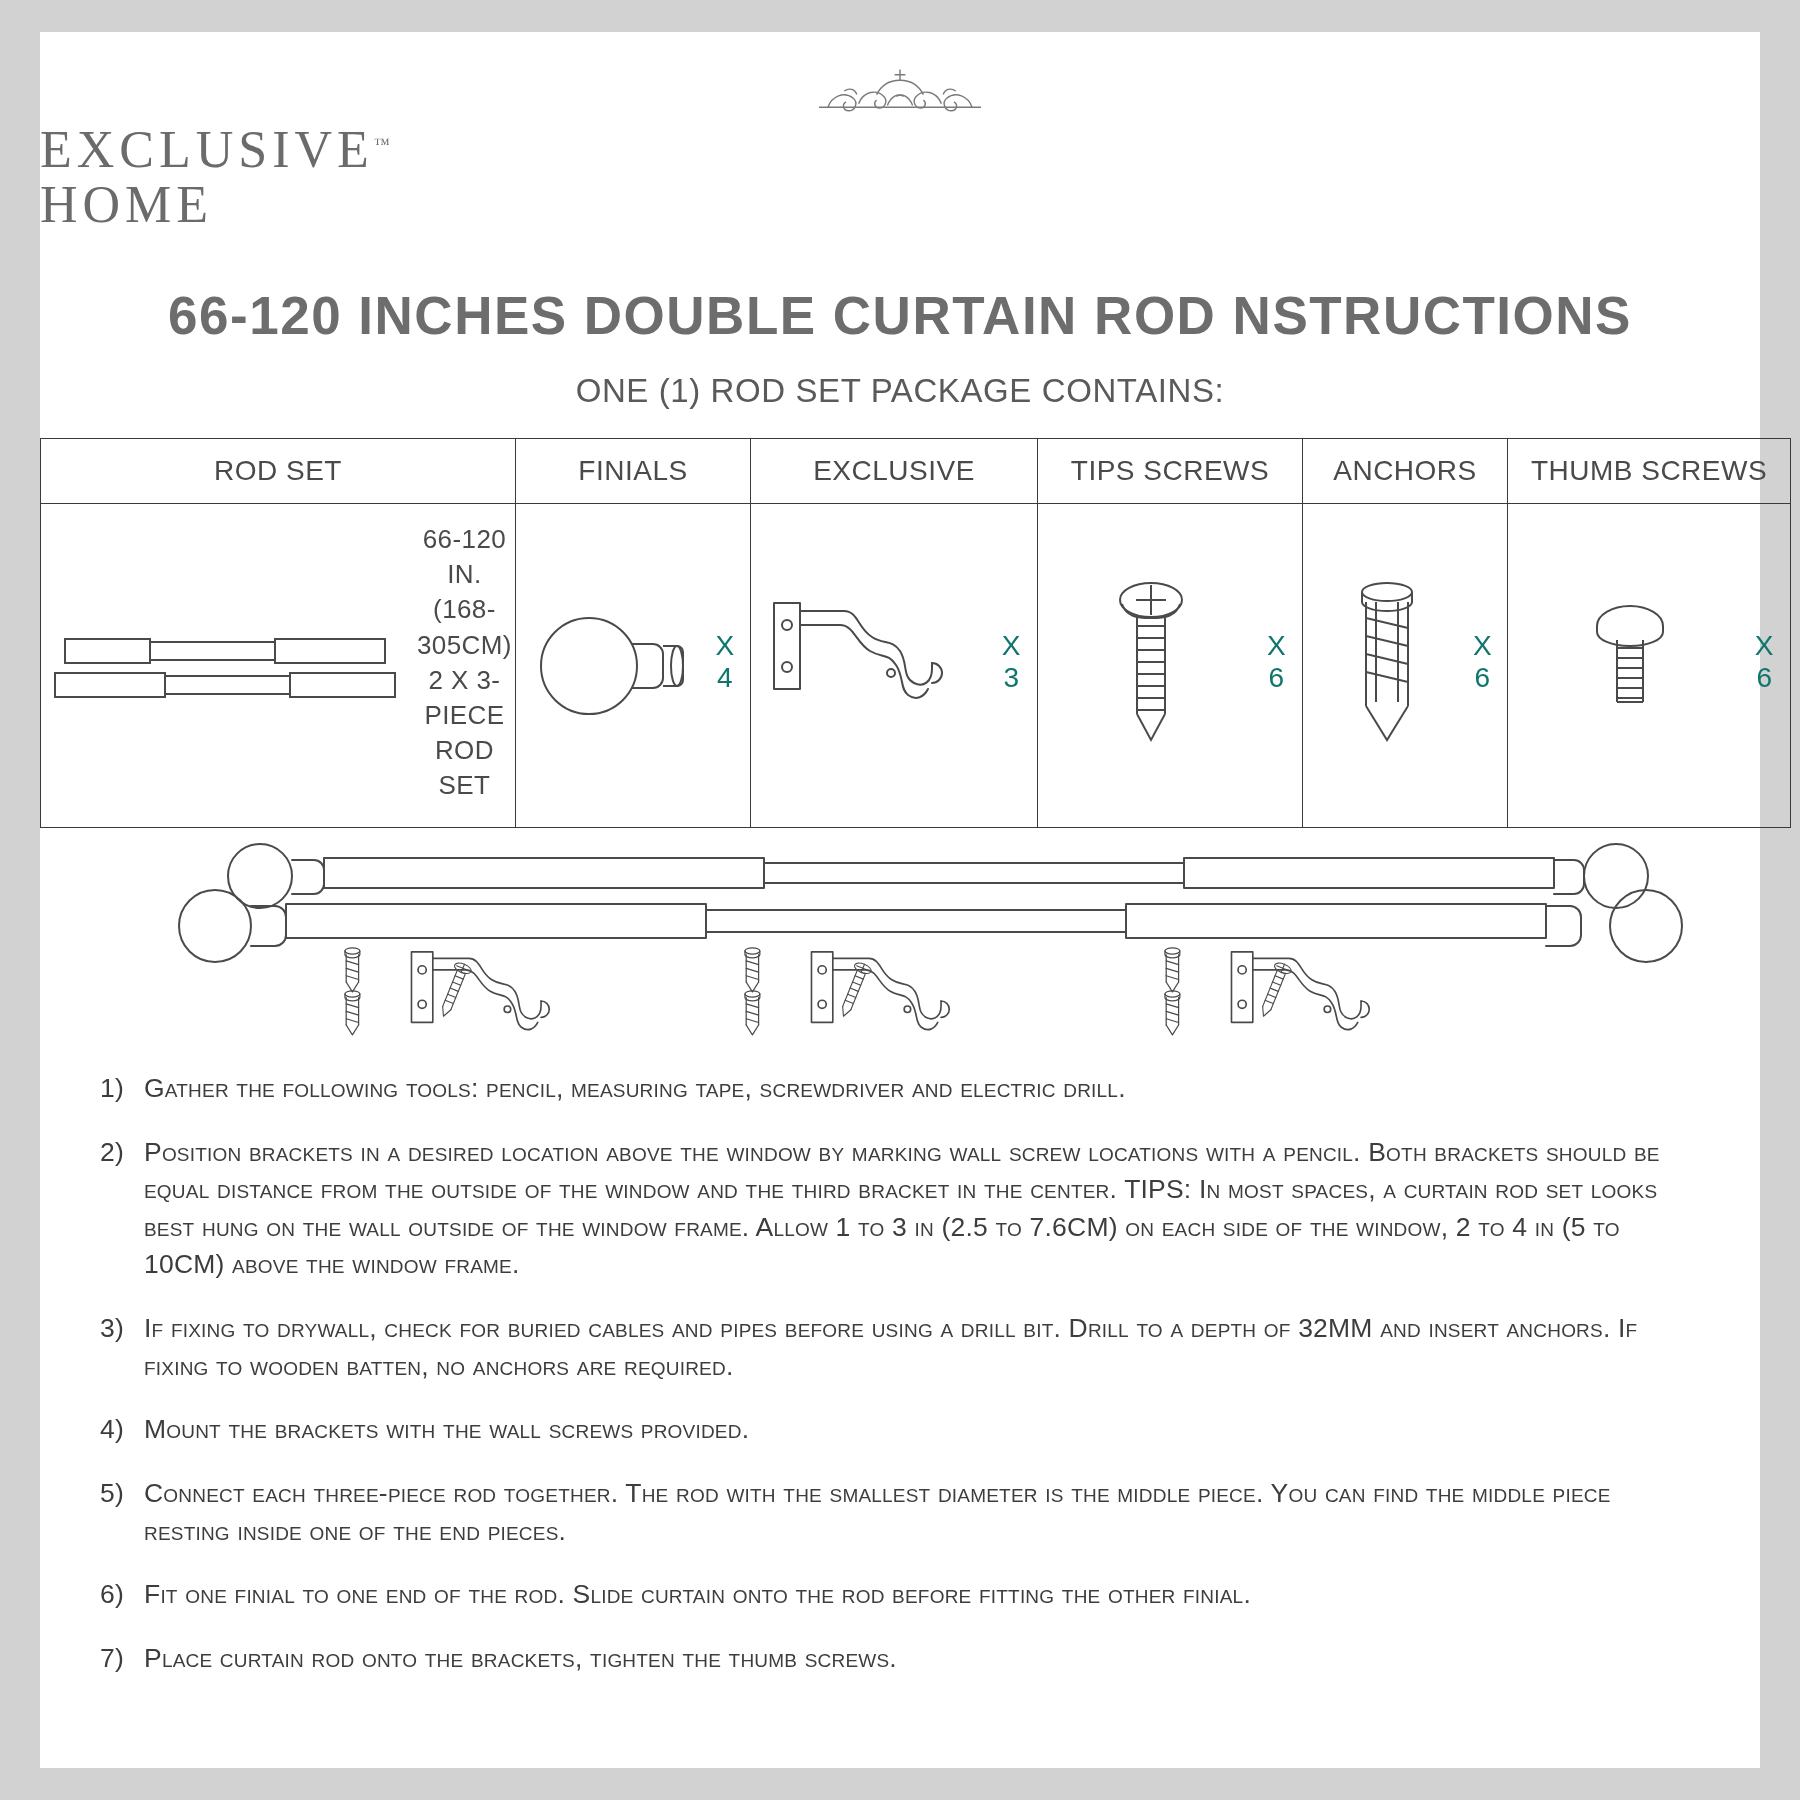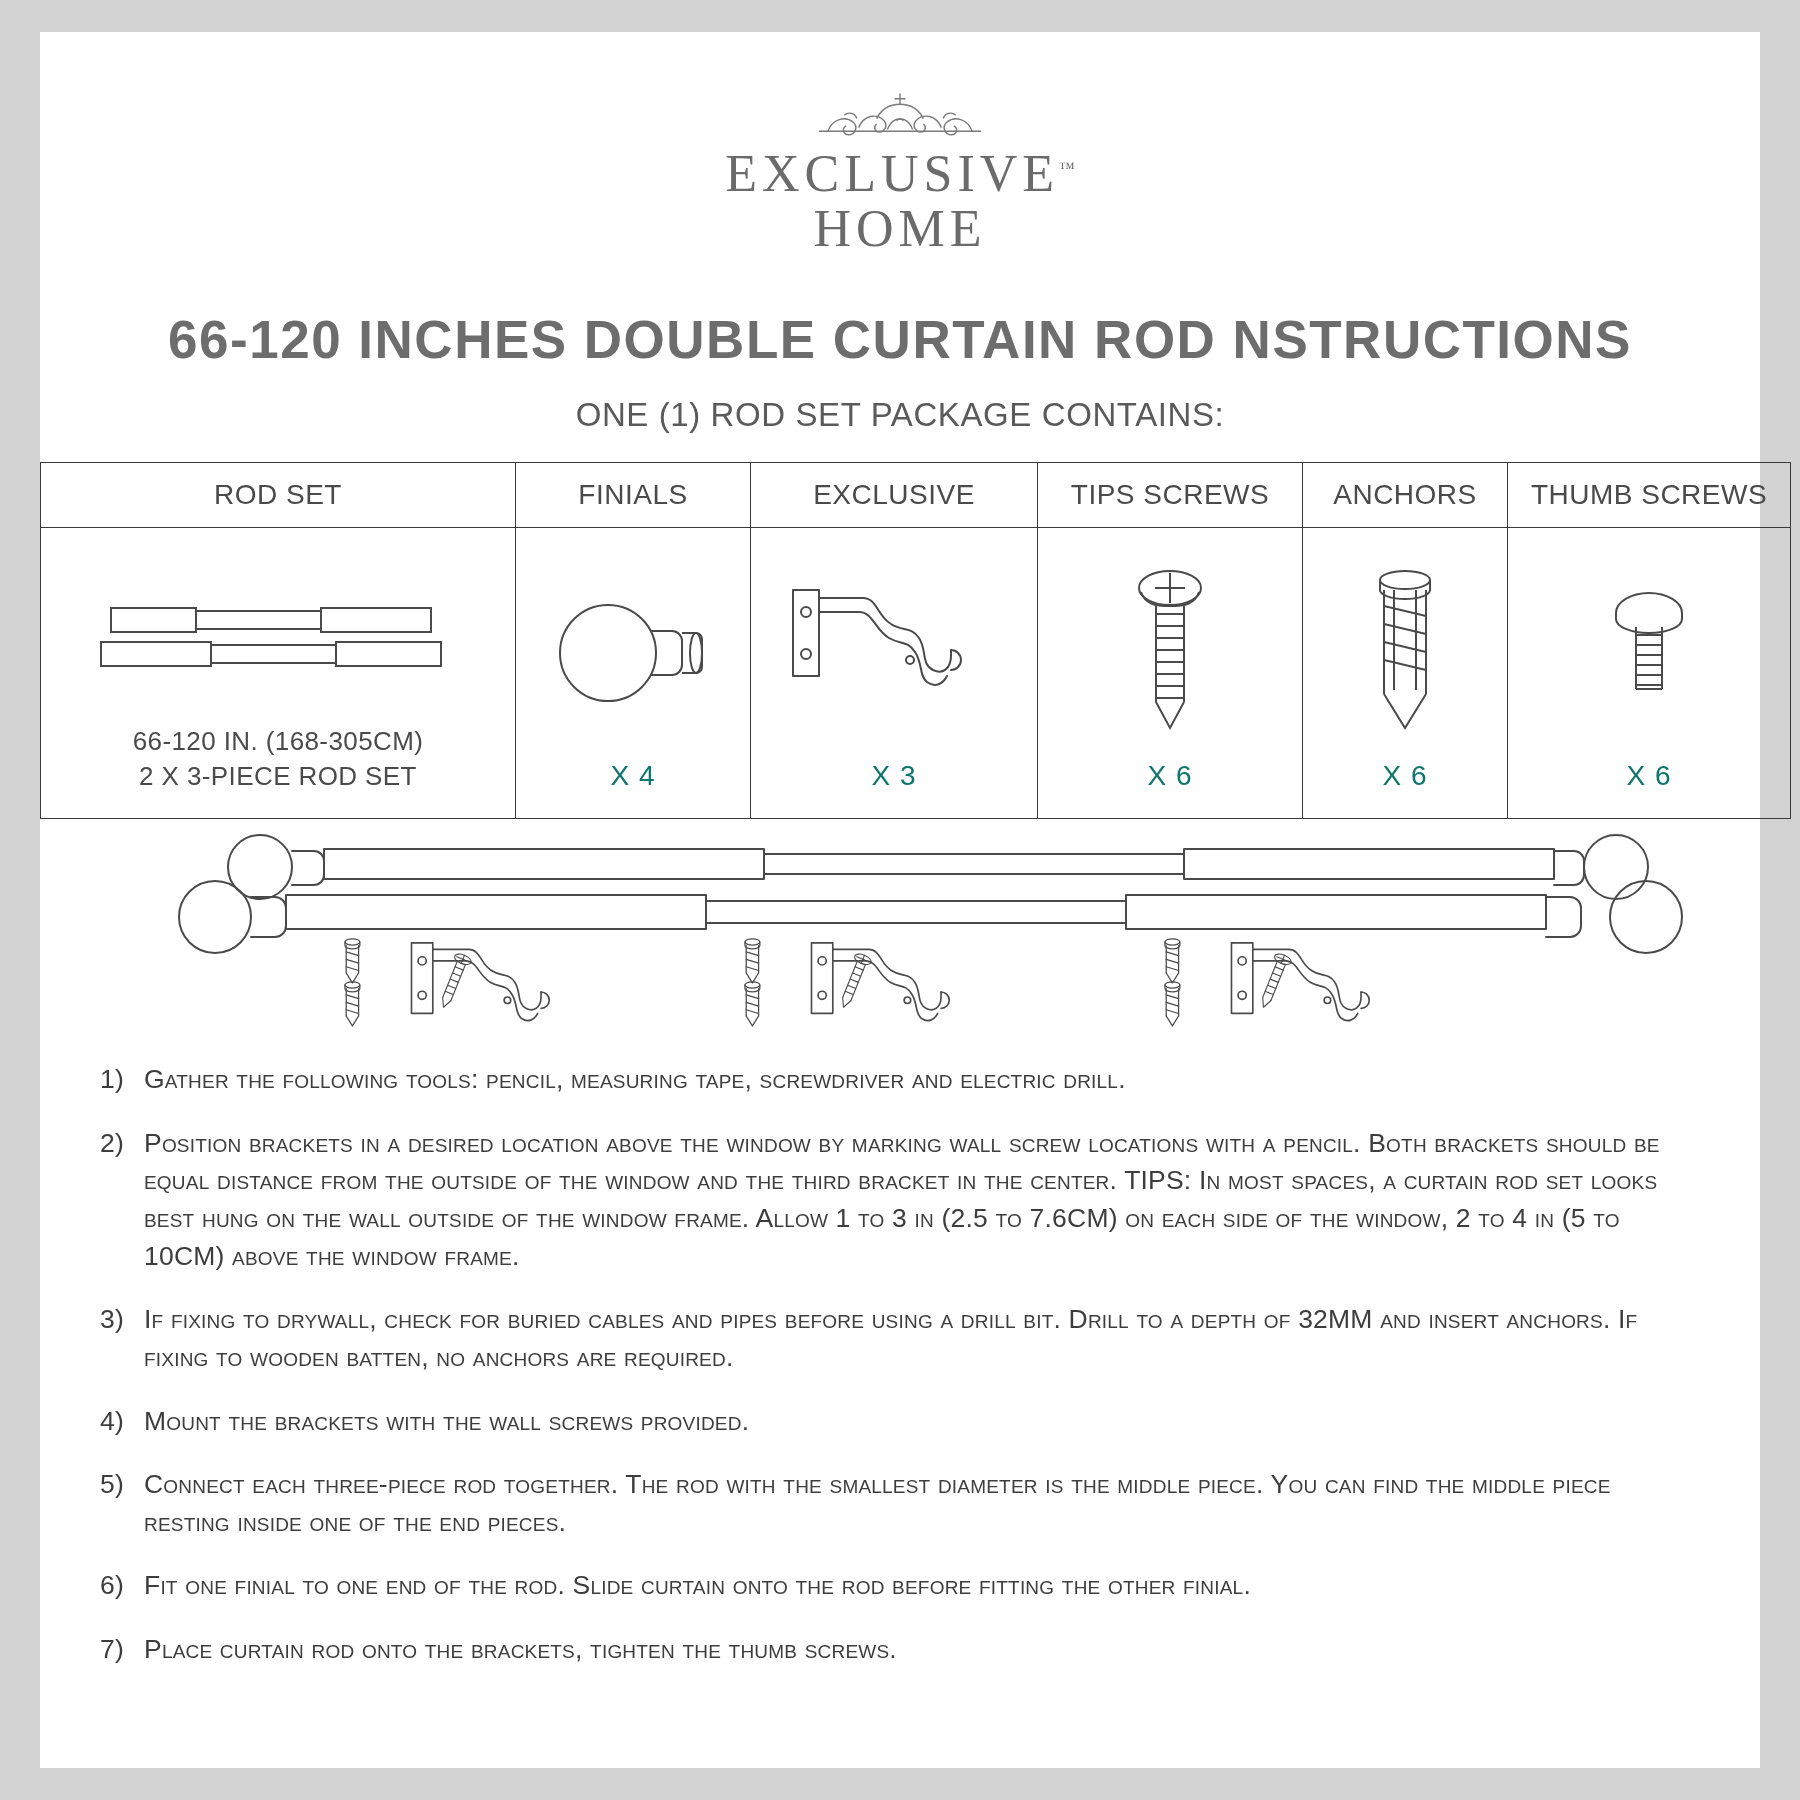--- a/index.html
+++ b/index.html
@@ -18,22 +18,21 @@
     left: 40px;
     top: 32px;
     width: 1720px;
     height: 1736px;
     background: #ffffff;
     box-sizing: border-box;
   }
 
   
   .brand {
-    padding-top: 56px;
-    text-align: center;
+    padding-top: 32px;
   }
   .brand-orn {
     height: 54px;
     display: block;
     margin: 0 auto 4px auto;
   }
   .brand-name {
     font-family: "Liberation Serif", serif;
     color: #6b6b6b;
     font-size: 52px;
@@ -92,21 +91,21 @@
     padding: 0 12px;
     white-space: nowrap;
   }
   .parts-table td {
     height: 290px;
     vertical-align: top;
     padding: 0;
   }
   .cell-inner {
     display: flex;
-    flex-direction: column;
+    flex-direction: row;
     align-items: center;
     justify-content: space-between;
     height: 100%;
     box-sizing: border-box;
     padding: 18px 6px 18px 6px;
   }
   .cell-art {
     flex: 1 1 auto;
     display: flex;
     align-items: center;

